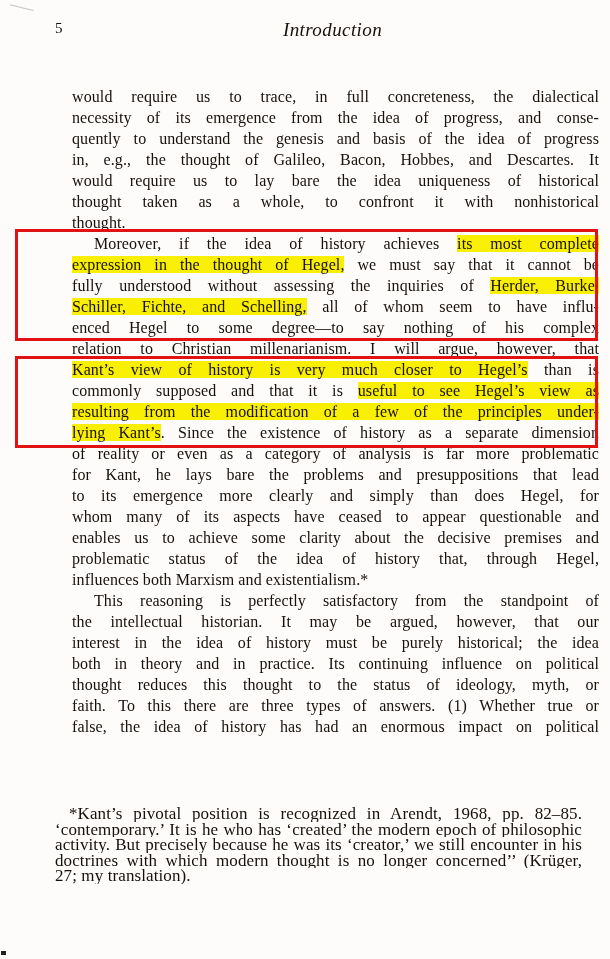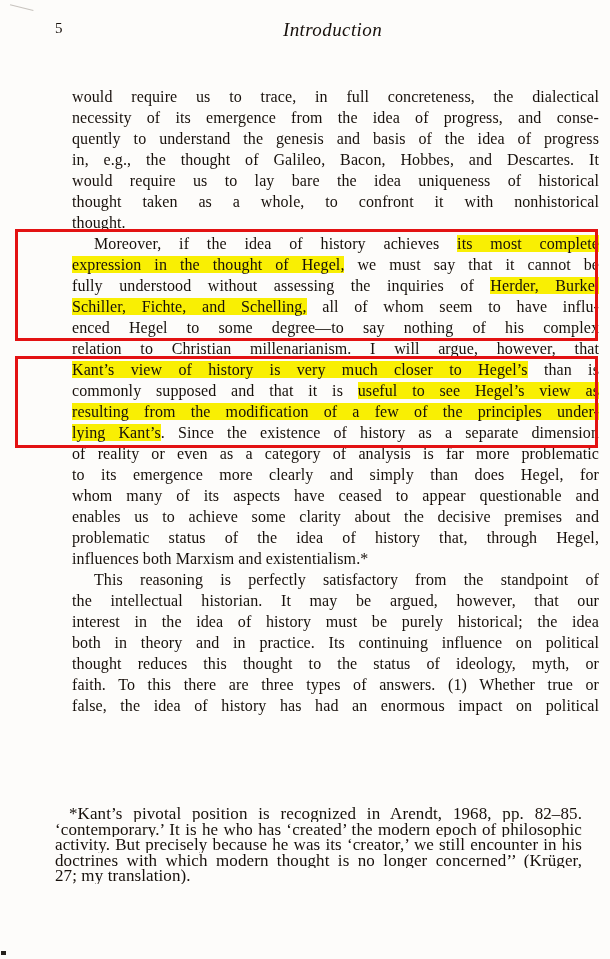--- a/index.html
+++ b/index.html
@@ -93,20 +93,21 @@
       <div class="line"><span class="hl">expression in the thought of Hegel,</span><span class=""> we must say that it cannot be</span></div>
       <div class="line"><span class="">fully understood without assessing the inquiries of </span><span class="hl">Herder, Burke,</span></div>
       <div class="line"><span class="hl">Schiller, Fichte, and Schelling,</span><span class=""> all of whom seem to have influ-</span></div>
       <div class="line"><span class="">enced Hegel to some degree—to say nothing of his complex</span></div>
       <div class="line"><span class="">relation to Christian millenarianism. I will argue, however, that</span></div>
       <div class="line"><span class="hl">Kant’s view of history is very much closer to Hegel’s</span><span class=""> than is</span></div>
       <div class="line"><span class="">commonly supposed and that it is </span><span class="hl">useful to see Hegel’s view as</span></div>
       <div class="line"><span class="hl">resulting from the modification of a few of the principles under-</span></div>
       <div class="line"><span class="hl">lying Kant’s</span><span class="">. Since the existence of history as a separate dimension</span></div>
       <div class="line"><span class="">of reality or even as a category of analysis is far more problematic</span></div>
+      <div class="line"><span class="">for Kant, he lays bare the problems and presuppositions that lead</span></div>
       <div class="line"><span class="">to its emergence more clearly and simply than does Hegel, for</span></div>
       <div class="line"><span class="">whom many of its aspects have ceased to appear questionable and</span></div>
       <div class="line"><span class="">enables us to achieve some clarity about the decisive premises and</span></div>
       <div class="line"><span class="">problematic status of the idea of history that, through Hegel,</span></div>
       <div class="line no-just"><span class="">influences both Marxism and existentialism.*</span></div>
       <div class="line indent"><span class="">This reasoning is perfectly satisfactory from the standpoint of</span></div>
       <div class="line"><span class="">the intellectual historian. It may be argued, however, that our</span></div>
       <div class="line"><span class="">interest in the idea of history must be purely historical; the idea</span></div>
       <div class="line"><span class="">both in theory and in practice. Its continuing influence on political</span></div>
       <div class="line"><span class="">thought reduces this thought to the status of ideology, myth, or</span></div>

